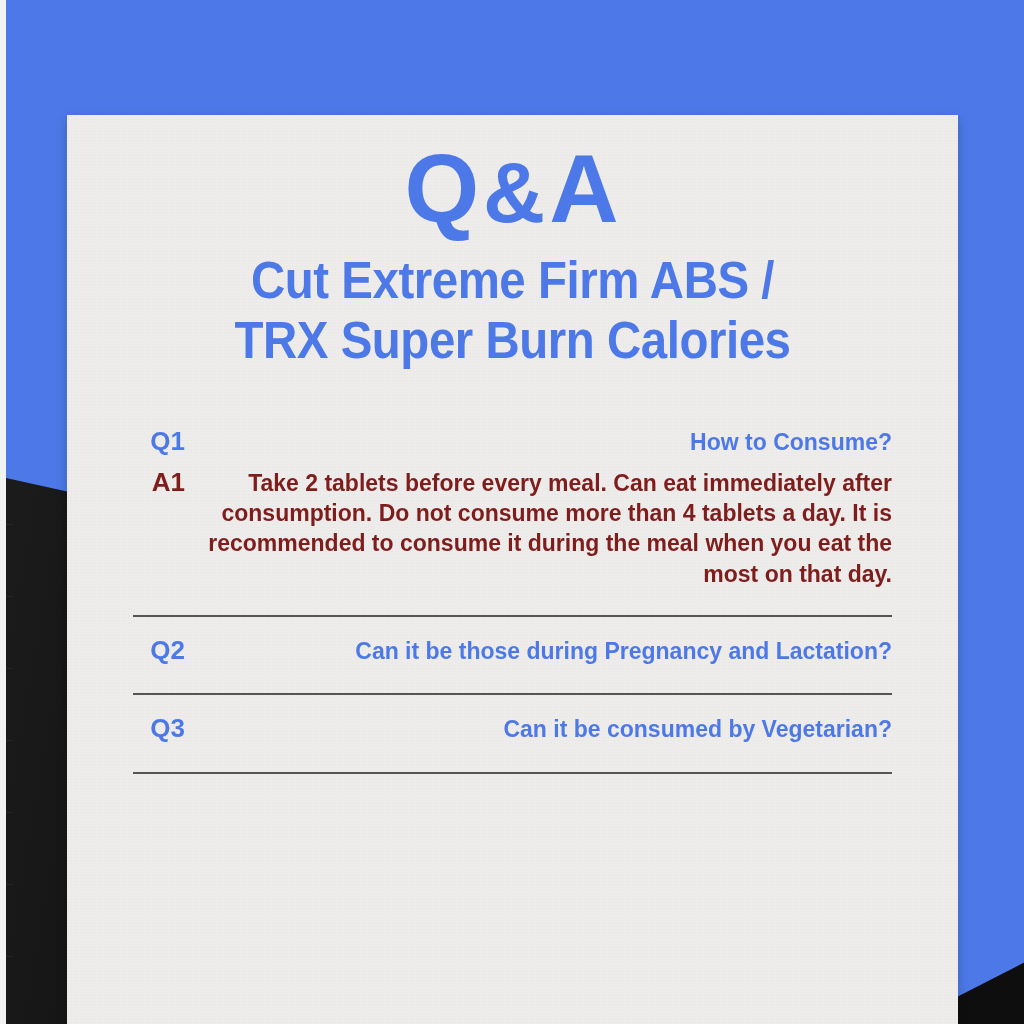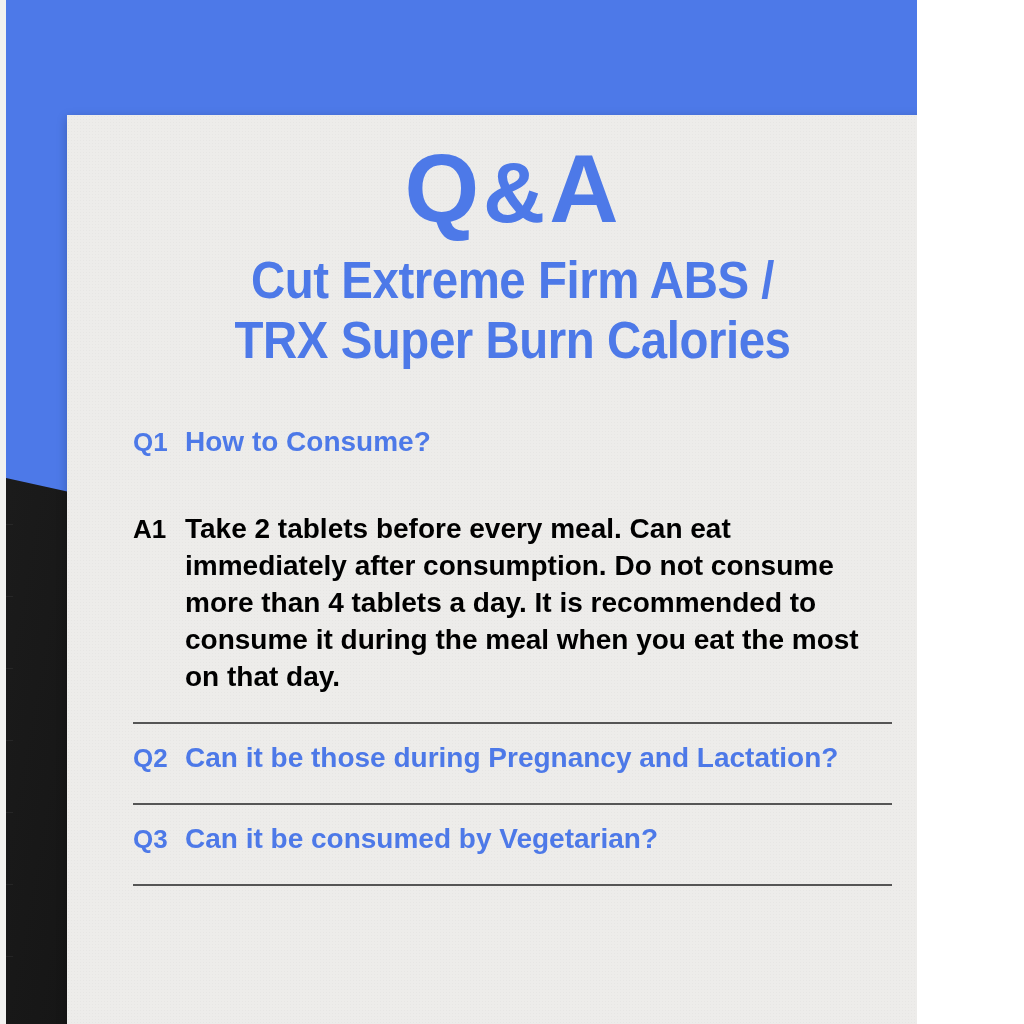--- a/index.html
+++ b/index.html
@@ -10,21 +10,21 @@
   body {
     width: 1024px;
     height: 1024px;
     overflow: hidden;
     font-family: "Liberation Sans", sans-serif;
   }
 
   
   .stage {
     position: relative;
-    width: 917px;
+    width: 1024px;
     height: 1024px;
     background: #f2f2f0;
     overflow: hidden;
   }
 
   
   .backdrop {
     position: absolute;
     left: 6px;
     top: 0;
@@ -119,52 +119,52 @@
     font-size: 51px;
     line-height: 1.17;
     letter-spacing: -0.5px;
     transform: scaleX(0.93);
   }
   .subtitle-line { display: block; }
 
   
   .faq {
     margin-top: 54px;
+    text-align: right;
   }
   .faq-item { }
 
   .row {
     display: flex;
     align-items: baseline;
   }
   .tag {
     flex: 0 0 auto;
     width: 52px;
     font-weight: bold;
     font-size: 26px;
     line-height: 1.32;
   }
   .body {
     flex: 1 1 auto;
     font-weight: bold;
-    font-size: 28px;
+    font-size: 23px;
     line-height: 1.32;
   }
 
   .q-row .tag,
   .q-row .body {
     color: #4d79e8;
   }
   .a-row {
     margin-top: 6px;
   }
   .a-row .tag,
   .a-row .body {
-    color: #000000;
-    margin-top: 44px;
+    color: #7f1d1d;
   }
 
   .divider {
     height: 0;
     border: 0;
     border-top: 2px solid #555555;
     margin: 26px 0 0 0;
   }
   .faq-item + .faq-item .row:first-child {
     margin-top: 16px;

